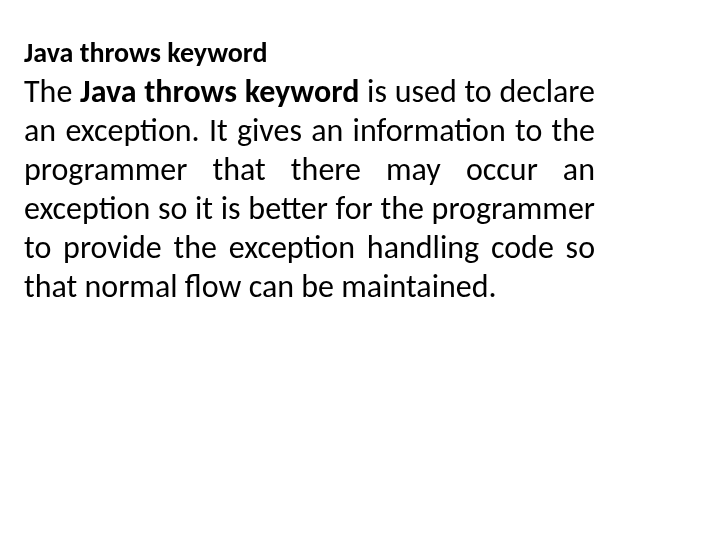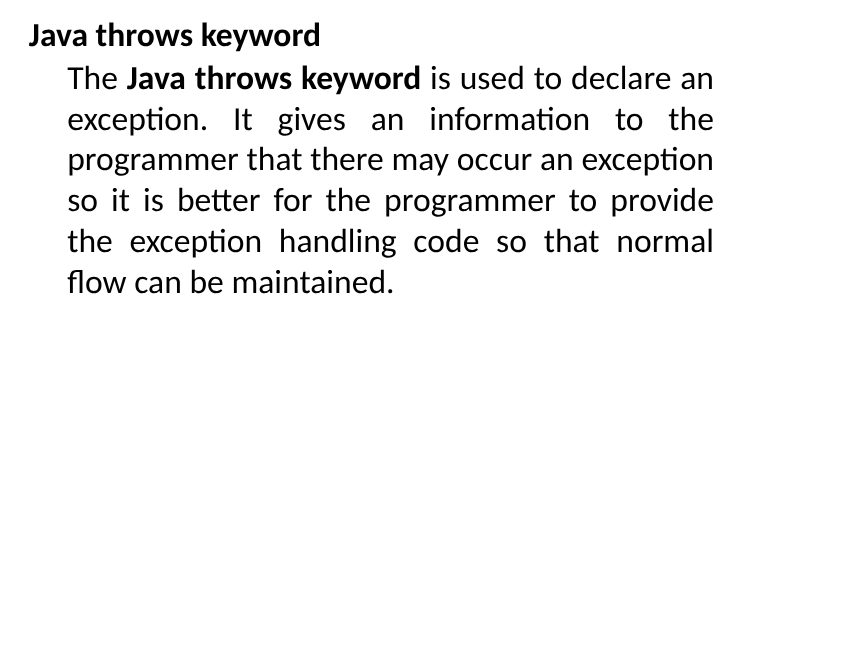--- a/index.html
+++ b/index.html
@@ -6,37 +6,36 @@
     margin: 0;
     padding: 0;
     width: 720px;
     height: 540px;
     background: #ffffff;
     font-family: Calibri, "Segoe UI", Arial, sans-serif;
     color: #000;
   }
   .slide {
     box-sizing: border-box;
-    padding: 12px 32px 24px 24px;
+    padding: 36px 32px 24px 24px;
     width: 627px;
     height: 540px;
   }
   .heading {
     font-size: 28px;
     font-weight: 700;
     line-height: 1.2;
     margin-bottom: 2px;
   }
   .para {
-    font-size: 28px;
+    font-size: 32px;
     line-height: 1.22;
     text-align: justify;
     text-justify: inter-word;
     margin-bottom: 28px;
-    margin-left: 32px;
   }
   .para:last-child {
     margin-bottom: 0;
   }
   .kw {
     font-weight: 700;
   }
 </style>
 </head>
 <body>

